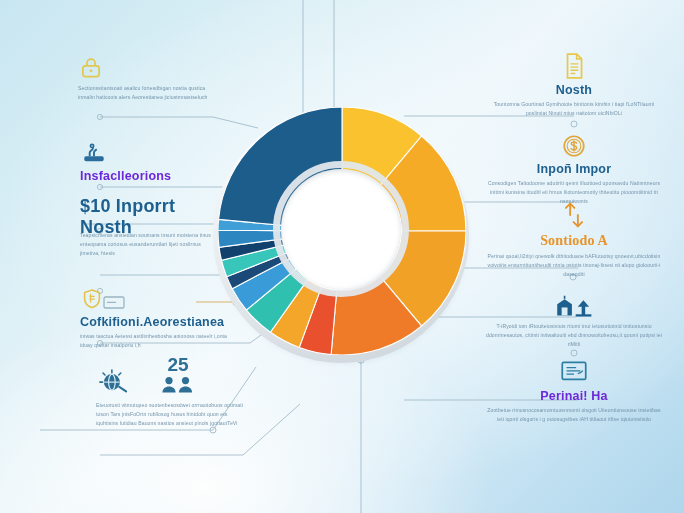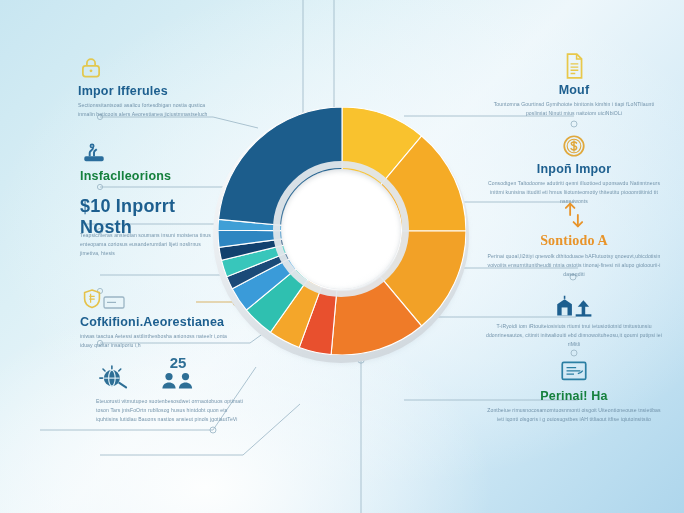--- a/index.html
+++ b/index.html
@@ -41,30 +41,30 @@
   }
 
   
   .block{position:absolute;}
   .icon{display:block;margin-bottom:3px;}
   .b-title{
     font-size:12.5px;font-weight:bold;letter-spacing:.2px;margin:0 0 3px 0;line-height:1.15;
     color:#1d5f8f;
   }
   .b-title.orange{color:#e8942a;font-family:Liberation Serif, serif;}
-  .b-title.teal{color:#15803d;}
+  .b-title.teal{color:#6d28d9;}
   .b-body{
     font-size:5.1px;line-height:1.75;color:#6d8ea6;margin:0;
     font-family:"Liberation Sans",sans-serif;letter-spacing:.1px;
     filter:blur(.22px);opacity:.95;
   }
   .left{text-align:left;}
   .right{text-align:center;}
   .stat-row{display:flex;align-items:flex-end;gap:26px;margin-bottom:4px;}
-  .stat-num{font-size:15px;font-weight:bold;color:#2e6f96;line-height:1;margin-bottom:2px;text-align:center;}
+  .stat-num{font-size:19px;font-weight:bold;color:#2e6f96;line-height:1;margin-bottom:2px;text-align:center;}
 </style>
 </head>
 <body>
 
 <div class="stage">
 
   <svg class="lines" width="684" height="513" viewBox="0 0 684 513">
     <g fill="none" stroke="#9fb9c8" stroke-width="1" opacity="0.85">
 
       <path d="M100 117 H213 L258 128"></path>
@@ -129,21 +129,20 @@
     <div class="hole-ring"></div>
     <div class="inner-hole"></div>
   </div>
 
   <div class="block left" style="left:78px;top:55px;width:140px;">
     <svg class="icon" width="26" height="26" viewBox="0 0 24 24">
       <rect x="4.5" y="10" width="15" height="10" rx="2.4" fill="none" stroke="#e2c84f" stroke-width="1.6"></rect>
       <path d="M8.2 10V7.6a3.8 3.8 0 0 1 7.6 0V10" fill="none" stroke="#e2c84f" stroke-width="1.6"></path>
       <circle cx="12" cy="14.6" r="1.3" fill="#e2c84f"></circle>
     </svg>
-    <p class="b-title">Impor Ifferules</p>
     <p class="b-body">Sectionssitantsoati asalicu fortesdbigan nostia  qustica  inmalin haticoois  alers  Aeorestianea  jiciustmnastseluch</p>
   </div>
 
   <div class="block left" style="left:80px;top:140px;width:140px;">
     <svg class="icon" width="28" height="26" viewBox="0 0 26 24">
       <rect x="4" y="15" width="18" height="4.6" rx="1.6" fill="#2a6d9c"></rect>
       <path d="M9 15v-3.2c0-1.4 1-2 1.9-2.6 1-.7 1.4-1.5 1-2.6" fill="none" stroke="#2a6d9c" stroke-width="1.8"></path>
       <path d="M13 15v-3.4c0-1.8 1.6-2.2 2.6-3" fill="none" stroke="#2a6d9c" stroke-width="1.8"></path>
       <circle cx="11.2" cy="5.4" r="1.5" fill="none" stroke="#2a6d9c" stroke-width="1.6"></circle>
     </svg>
@@ -192,21 +191,21 @@
     </div>
     <p class="b-body" style="width:148px;">Eteuorusti vitmutupeo suotenbesosdwet orrnaotobuos  optimati toson Tars jnisFoOrtn  rubllosog  husus hintdobt quon ets iquhtisins  lutidiau Bauons  nastios ansieut pinols jgotiautTeVi</p>
   </div>
 
   <div class="block right" style="left:486px;top:52px;width:176px;">
     <svg class="icon" style="margin:0 auto 3px;" width="26" height="28" viewBox="0 0 24 26">
       <path d="M6 2h8.6L19 6.4V24H6z" fill="none" stroke="#e8c84a" stroke-width="1.6"></path>
       <path d="M14.4 2v4.6H19" fill="none" stroke="#e8c84a" stroke-width="1.4"></path>
       <path d="M8.8 11h7.2M8.8 14h7.2M8.8 17h7.2M8.8 20h4.4" stroke="#e8c84a" stroke-width="1.3"></path>
     </svg>
-    <p class="b-title">Mouf</p>
+    <p class="b-title">Nosth</p>
     <p class="b-body">Tountomna Gourtinsd Gymihoiote binitonis  kimhin i  tiapi  fLoNTilaunti  poslimiat  Ninuti mius naitoiom uiciNbiOLi</p>
   </div>
 
   <div class="block right" style="left:486px;top:133px;width:176px;">
     <svg class="icon" style="margin:0 auto 3px;" width="26" height="26" viewBox="0 0 24 24">
       <circle cx="12" cy="12" r="9" fill="none" stroke="#e0a83c" stroke-width="1.6"></circle>
       <circle cx="12" cy="12" r="6.3" fill="none" stroke="#e0a83c" stroke-width="1"></circle>
       <path d="M12 7.4v9.2M14.3 9.3c-.6-.8-1.5-1.1-2.5-1.1-1.3 0-2.3.7-2.3 1.8 0 2.4 4.9 1.2 4.9 3.7 0 1.2-1.1 1.9-2.5 1.9-1.1 0-2.1-.4-2.6-1.2" fill="none" stroke="#e0a83c" stroke-width="1.4" stroke-linecap="round"></path>
     </svg>
     <p class="b-title">Inpoñ Impor</p>

